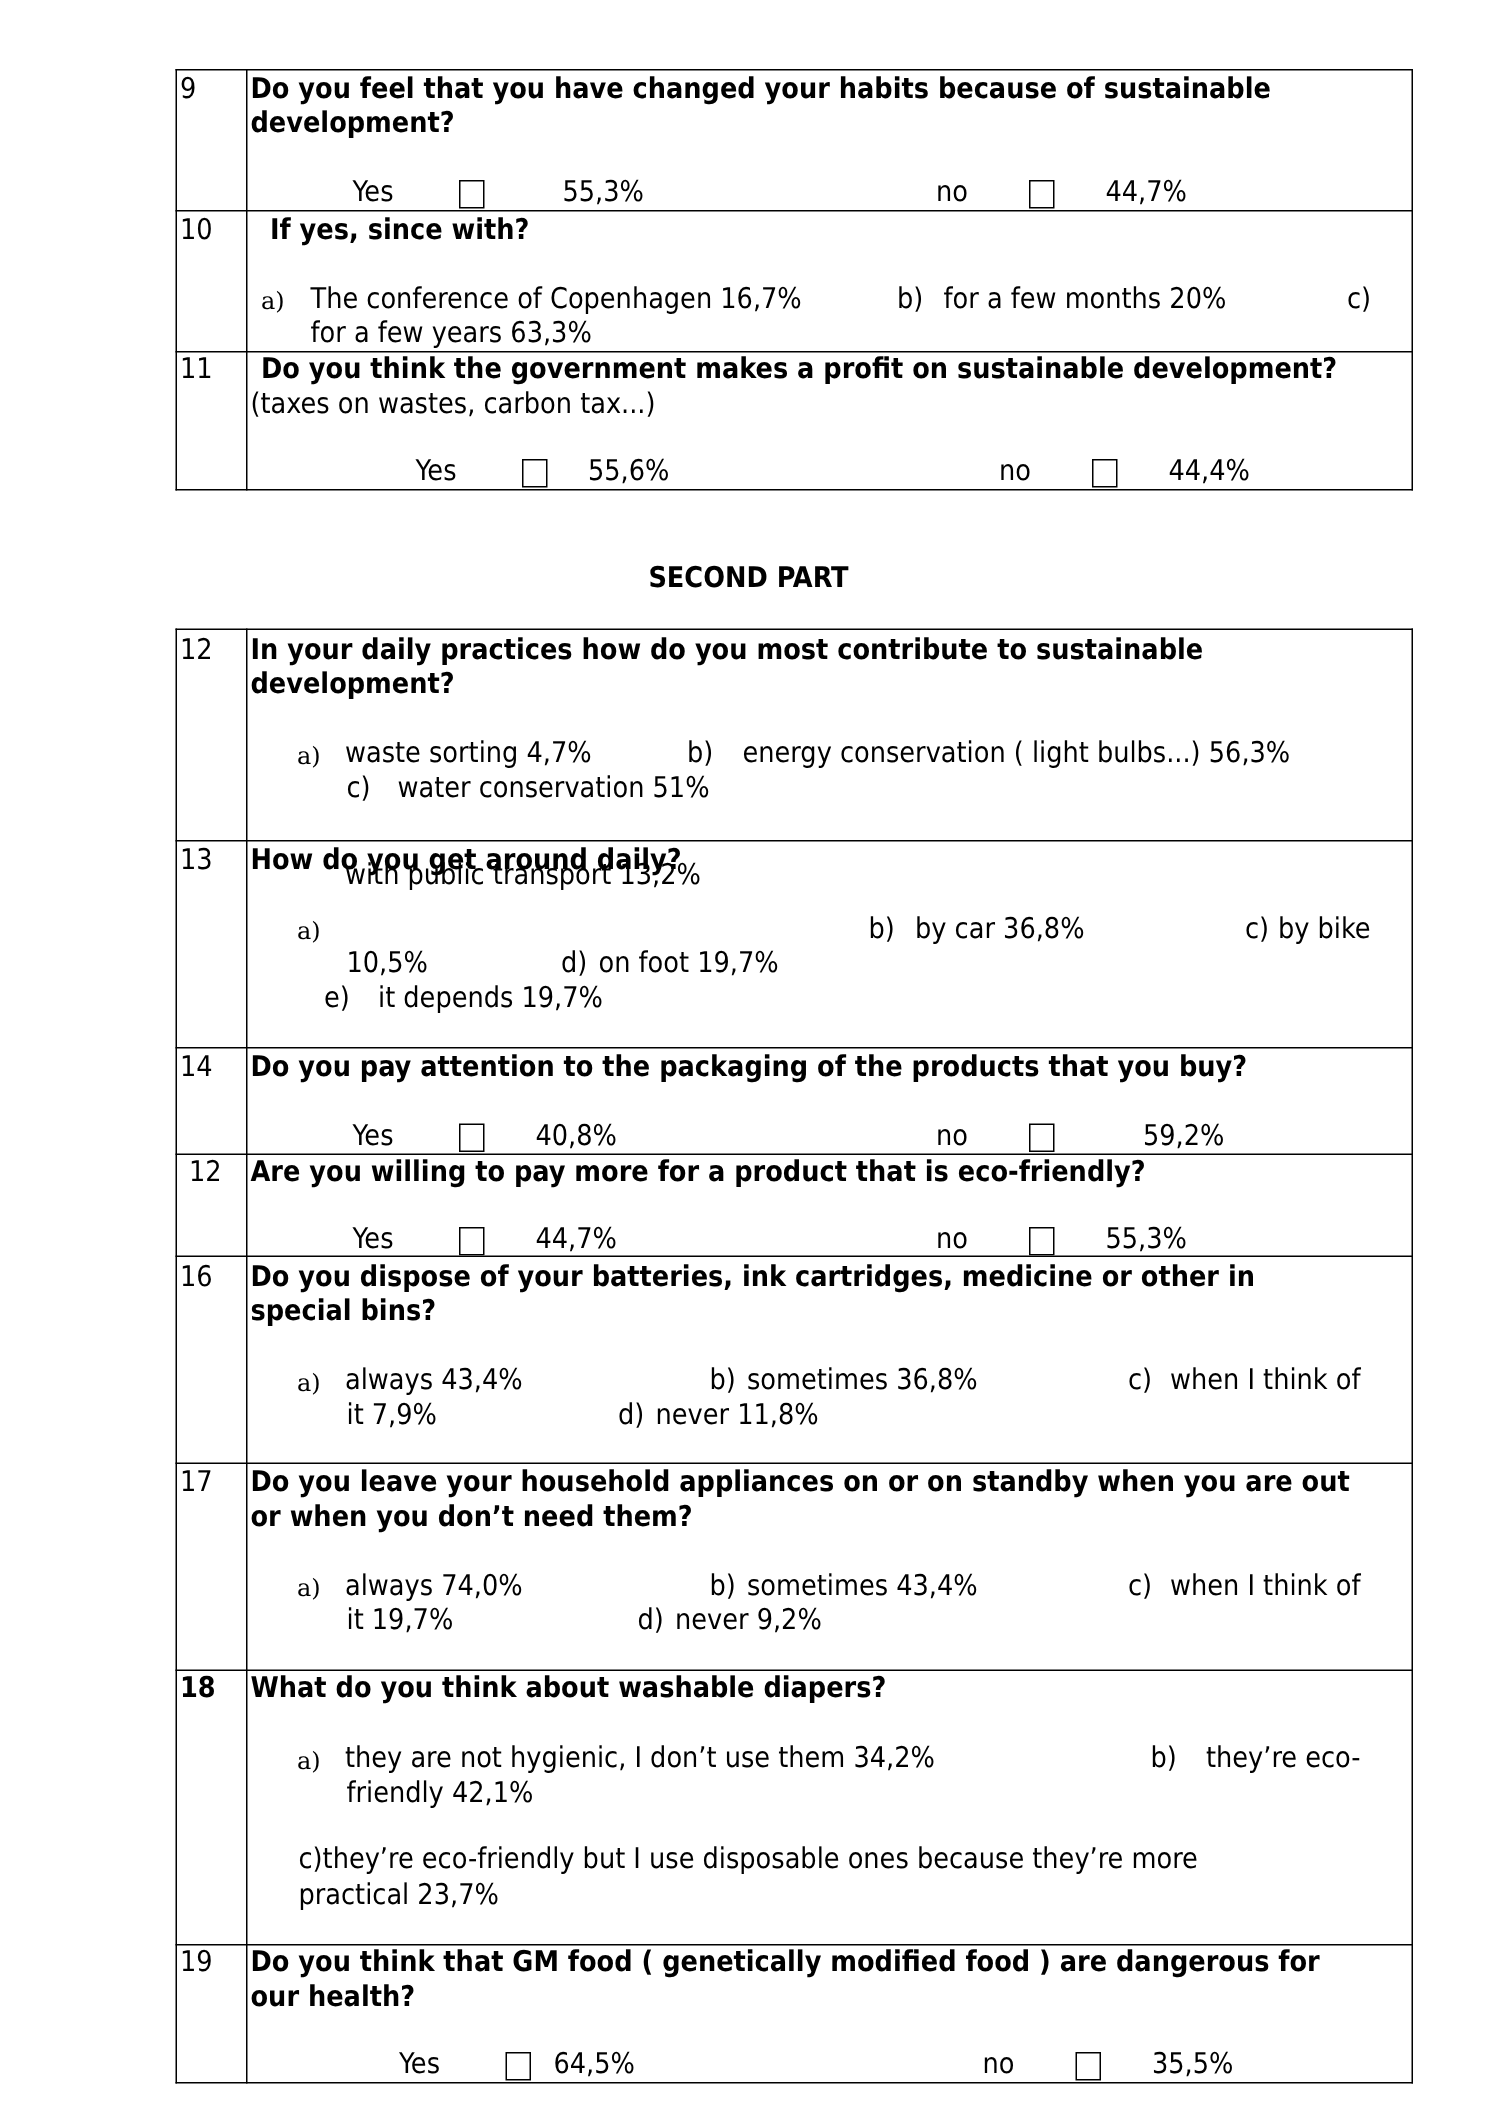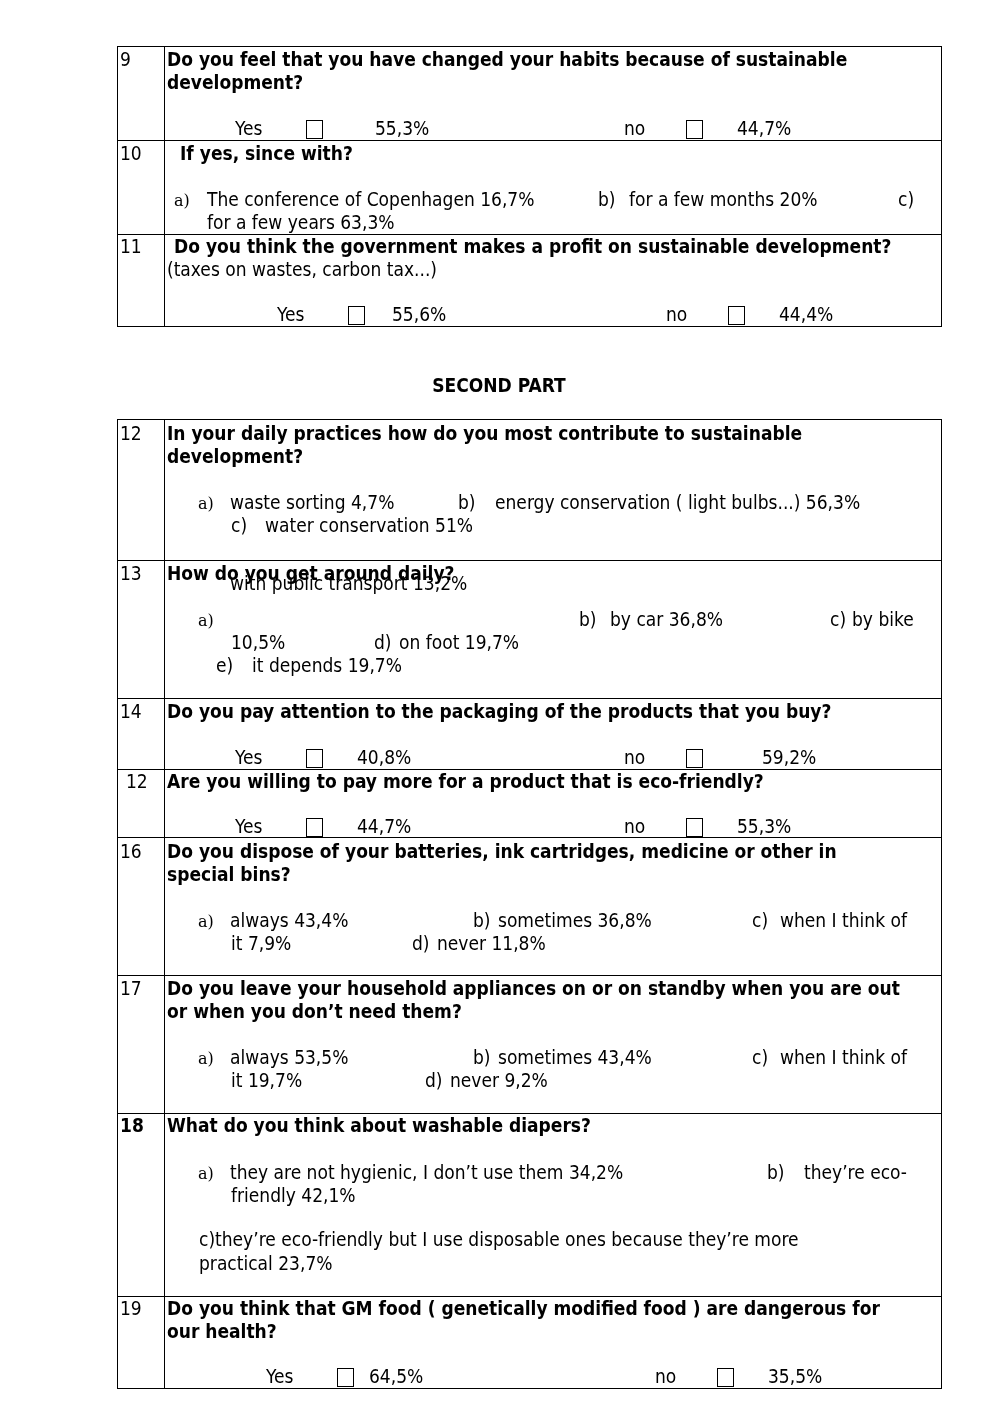--- a/index.html
+++ b/index.html
@@ -134,21 +134,21 @@
   <span class="t" style="left:231px; top:932px;">it     7,9%</span>
   <span class="t" style="left:412px; top:932px;">d)</span>
   <span class="t" style="left:437px; top:932px;">never     11,8%</span>
 </div>
 
 <div>
   <span class="t" style="left:120px; top:977px;">17</span>
   <span class="t b" style="left:167px; top:977px;">Do you leave your household appliances on or on standby when you are out</span>
   <span class="t b" style="left:167px; top:1000px;">or when you don’t need them?</span>
   <span class="t lbl" style="left:198px; top:1047px;">a)</span>
-  <span class="t" style="left:230px; top:1046px;">always    53,5%</span>
+  <span class="t" style="left:230px; top:1046px;">always    74,0%</span>
   <span class="t" style="left:473px; top:1046px;">b)</span>
   <span class="t" style="left:498px; top:1046px;">sometimes  43,4%</span>
   <span class="t" style="left:752px; top:1046px;">c)</span>
   <span class="t" style="left:780px; top:1046px;">when I think of</span>
   <span class="t" style="left:231px; top:1069px;">it     19,7%</span>
   <span class="t" style="left:425px; top:1069px;">d)</span>
   <span class="t" style="left:450px; top:1069px;">never     9,2%</span>
 </div>
 
 <div>

